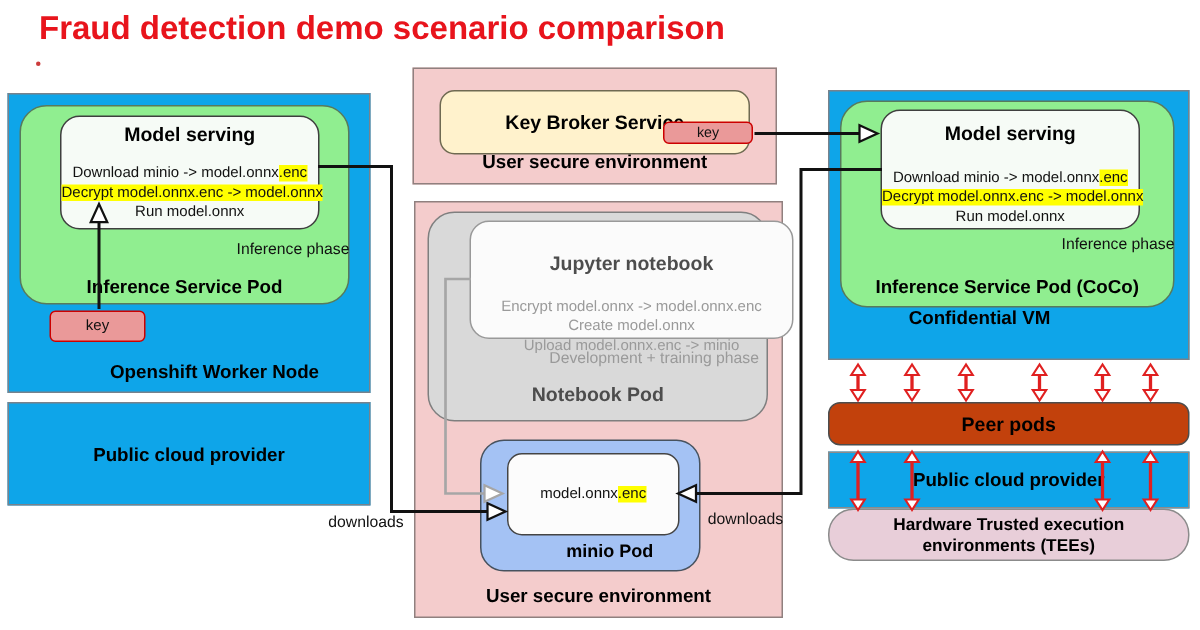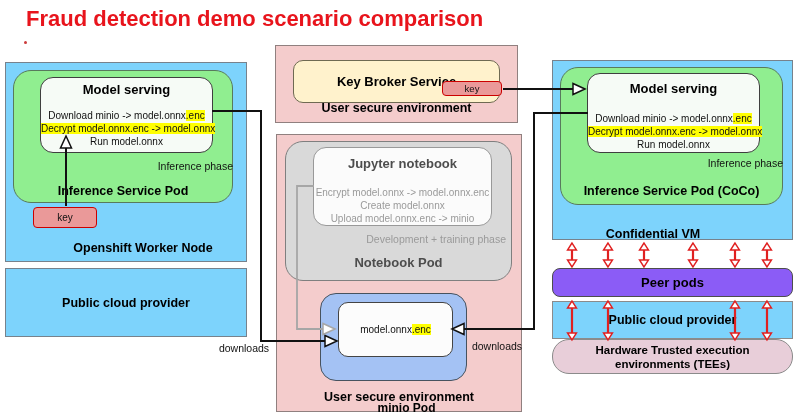--- a/index.html
+++ b/index.html
@@ -1,29 +1,29 @@
 <!DOCTYPE html>
 <html><head>
 <meta charset="utf-8">
 <style>
   * { margin:0; padding:0; box-sizing:border-box; }
   body { font-family:"Liberation Sans", sans-serif; background:#fff; }
   #canvas { position:relative; width:800px; height:420px; background:#fff; overflow:hidden; }
   .abs { position:absolute; }
   .page-title { font-size:22px; font-weight:bold; color:#e8141c; white-space:nowrap; }
-  .panel { background:#7dd3fc; border:1.5px solid #77828c; }
+  .panel { background:#0ea5e9; border:1.5px solid #77828c; }
   .greenbox { background:#90ee90; border:1.5px solid #587a5c; border-radius:18px; }
   .whitebox { background:#f6fbf6; border:1.5px solid #3f3f3f; border-radius:13px; text-align:center; overflow:visible; }
   .pink { background:#f4cccc; border:1.5px solid #90807f; }
   .graybox { background:#d9d9d9; border:1.5px solid #7f7f7f; border-radius:18px; }
   .jupyterbox { background:#fbfbfb; border:1.5px solid #999; border-radius:13px; text-align:center; }
   .miniobox { background:#a4c2f4; border:1.5px solid #47525e; border-radius:16px; }
   .aibox { background:#fcfcfc; border:1.5px solid #444; border-radius:10px; text-align:center; }
   .creambox { background:#fff2cc; border:1.5px solid #6f6a52; border-radius:10px; }
-  .goldbox { background:#8b5cf6; border:1.6px solid #4d4d4d; border-radius:8px; }
+  .goldbox { background:#c2410c; border:1.6px solid #4d4d4d; border-radius:8px; }
   .teesbox { background:#e8ced9; border:1.5px solid #8b8b8b; }
   .keybox { background:#ea9999; border:1.8px solid #cc0000; border-radius:4px;
             display:flex; align-items:center; justify-content:center; font-size:10px; color:#111; }
   .center { display:flex; align-items:center; justify-content:center; }
   .lbl { font-weight:bold; color:#000; text-align:center; font-size:12.5px; }
   .smalltext { font-size:10px; line-height:13px; white-space:nowrap; color:#111; }
   .boxtitle { font-size:13px; font-weight:bold; color:#000; line-height:14px; }
   .phase { font-size:10.5px; color:#111; text-align:right; }
   .hl { background:#ffff00; }
   .graytext { color:#9a9a9a; }
@@ -63,51 +63,51 @@
 
   <div class="abs pink" style="left:275px; top:45px; width:243px; height:78px;"></div>
   <div class="abs creambox center" style="left:293px; top:39px; width:207px; height:43px;margin-top:21px;">
     <span class="boxtitle">Key Broker Service</span>
   </div>
   <div class="abs keybox" style="left:442px; top:81px; width:60px; height:15px; font-size:9.5px;">key</div>
   <div class="abs lbl" style="left:275px; top:101px; width:243px;">User secure environment</div>
 
   <div class="abs pink" style="left:276px; top:134px; width:246px; height:278px;"></div>
   <div class="abs graybox" style="left:285px; top:141px; width:227px; height:140px;"></div>
-  <div class="abs jupyterbox servebody2" style="left:313px; top:147px; width:179px; height:79px; padding-top:9px;">
+  <div class="abs jupyterbox servebody2" style="left:313px; top:147px; width:216px; height:79px; padding-top:21px;">
     <div class="boxtitle jtitle">Jupyter notebook</div>
     <div class="gap15"></div>
     <div class="smalltext graytext">Encrypt model.onnx -&gt; model.onnx.enc</div>
     <div class="smalltext graytext">Create model.onnx</div>
     <div class="smalltext graytext">Upload model.onnx.enc -&gt; minio</div>
   </div>
   <div class="abs phase graytext" style="left:285px; top:233px; width:221px;">Development + training phase</div>
   <div class="abs lbl jtitle" style="left:285px; top:255px; width:227px; font-size:13px; color:#4d4d4d;">Notebook Pod</div>
 
   <div class="abs miniobox" style="left:320px; top:293px; width:147px; height:88px;"></div>
   <div class="abs aibox servebody2" style="left:338px; top:302px; width:115px; height:55px;">
     <div class="gap12"></div>
     <div class="smalltext"><span>model.onnx</span><span class="hl">.enc</span></div>
   </div>
-  <div class="abs lbl" style="left:320px; top:360px; width:173px; font-size:12px;margin-top:41px;">minio Pod</div>
+  <div class="abs lbl" style="left:320px; top:360px; width:173px; font-size:12px;">minio Pod</div>
   <div class="abs lbl" style="left:276px; top:390px; width:246px;">User secure environment</div>
   <div class="abs dl" style="left:468px; top:340px; width:58px;">downloads</div>
 
   <div class="abs panel" style="left:552px; top:60px; width:241px; height:180px;"></div>
   <div class="abs greenbox" style="left:560px; top:67px; width:223px; height:138px;"></div>
   <div class="abs whitebox servebody2" style="left:587px; top:73px; width:173px; height:80px;">
     <div class="boxtitle">Model serving</div>
     <div class="gap16"></div>
     <div class="smalltext"><span>Download minio -&gt; model.onnx</span><span class="hl">.enc</span></div>
     <div class="smalltext"><span class="hl">Decrypt model.onnx.enc -&gt; model.onnx</span></div>
     <div class="smalltext">Run model.onnx</div>
   </div>
   <div class="abs phase" style="left:560px; top:157px; width:223px;">Inference phase</div>
   <div class="abs lbl" style="left:560px; top:184px; width:223px;">Inference Service Pod (CoCo)</div>
-  <div class="abs lbl" style="left:552px; top:227px; width:202px;">Confidential VM</div>
+  <div class="abs lbl" style="left:552px; top:205px; width:202px;">Confidential VM</div>
 
   <div class="abs goldbox center" style="left:552px; top:268px; width:241px; height:29px;">
     <span class="lbl" style="font-size:13px;">Peer pods</span>
   </div>
   <div class="abs panel center" style="left:552px; top:301px; width:241px; height:38px; border-color:#8b8b8b;">
     <span class="lbl">Public cloud provider</span>
   </div>
   <div class="abs teesbox center" style="left:552px; top:339px; width:241px; height:35px;border-radius:17px;">
     <span class="lbl" style="font-size:11.5px; line-height:14px; max-width:200px; display:inline-block;">Hardware Trusted execution environments (TEEs)</span>
   </div>

